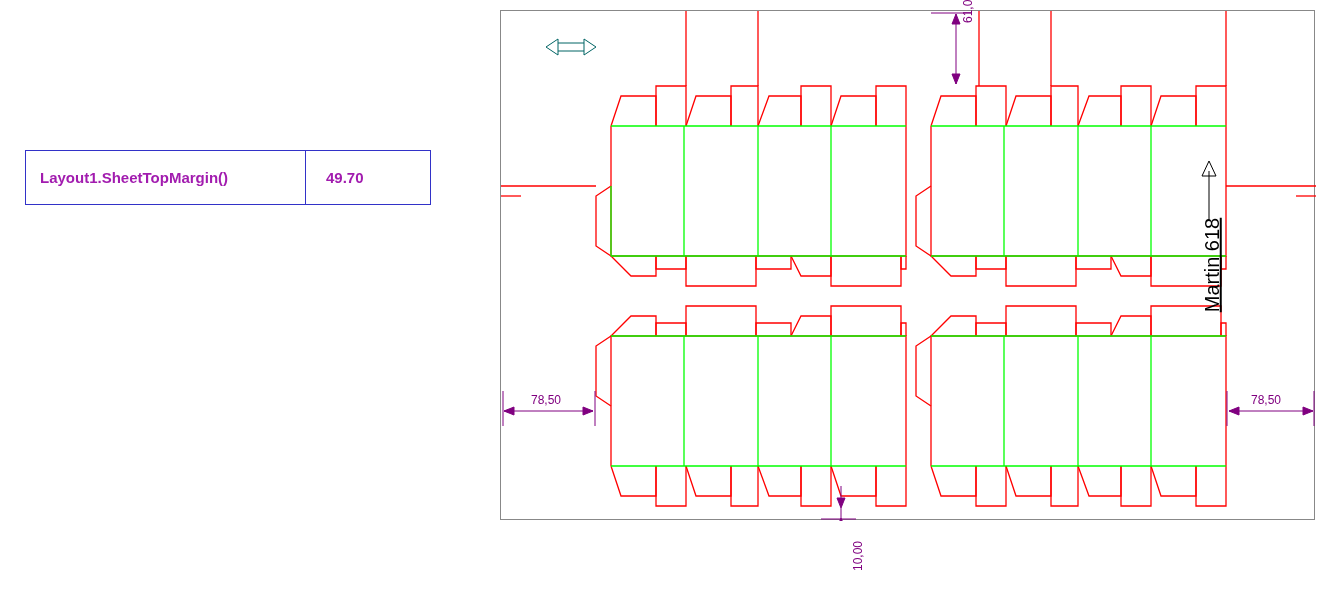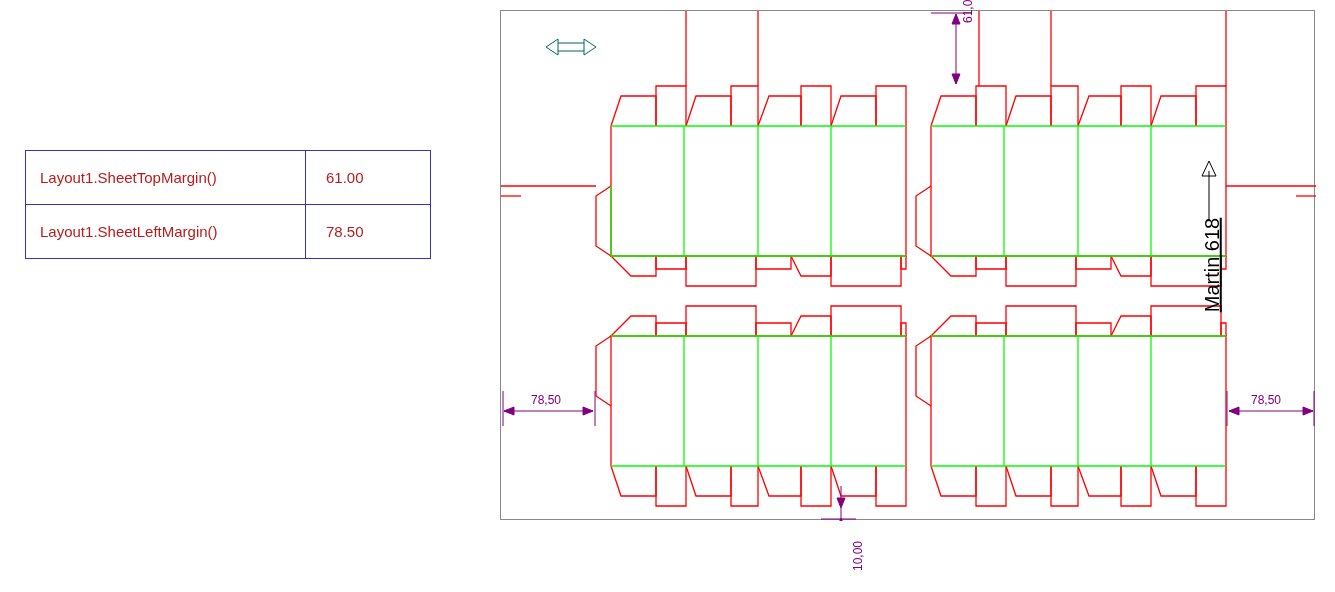--- a/index.html
+++ b/index.html
@@ -16,22 +16,23 @@
     position: absolute;
     left: 25px;
     top: 150px;
     border: 1px solid #3232c8;
     border-collapse: collapse;
   }
   .table-container td {
     border: 1px solid #3232c8;
     padding: 18px 14px;
     font-size: 15px;
-    color: #b91c1c;
+    color: #a21caf;
     vertical-align: middle;
+    font-weight: bold;
   }
   .table-container td.label-cell { width: 280px; }
   .table-container td.value-cell { width: 125px; text-align: left; padding-left: 20px; }
 
   .drawing-area {
     position: absolute;
     left: 500px;
     top: 10px;
     width: 815px;
     height: 510px;
@@ -67,25 +68,21 @@
     top: 0;
   }
 </style>
 </head>
 <body>
 
 <table class="table-container">
   <tbody>
       <tr>
     <td class="label-cell">Layout1.SheetTopMargin()</td>
-    <td class="value-cell">61.00</td>
-  </tr>
-  <tr>
-    <td class="label-cell">Layout1.SheetLeftMargin()</td>
-    <td class="value-cell">78.50</td>
+    <td class="value-cell">49.70</td>
   </tr>
 </tbody>
   </table>
 
 <div class="drawing-area">
 
   <svg style="position:absolute;left:45px;top:26px;" width="50" height="20" viewBox="0 0 50 20">
     <polygon points="0,10 12,2 12,18" fill="none" stroke="#006464" stroke-width="1"></polygon>
     <line x1="12" y1="6" x2="38" y2="6" stroke="#006464" stroke-width="1"></line>
     <line x1="12" y1="14" x2="38" y2="14" stroke="#006464" stroke-width="1"></line>

